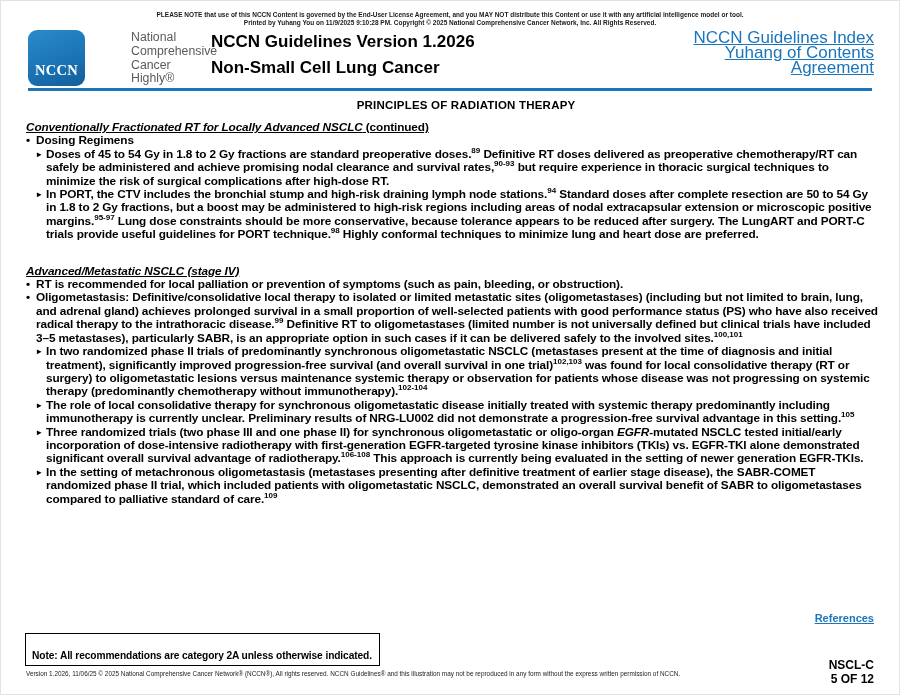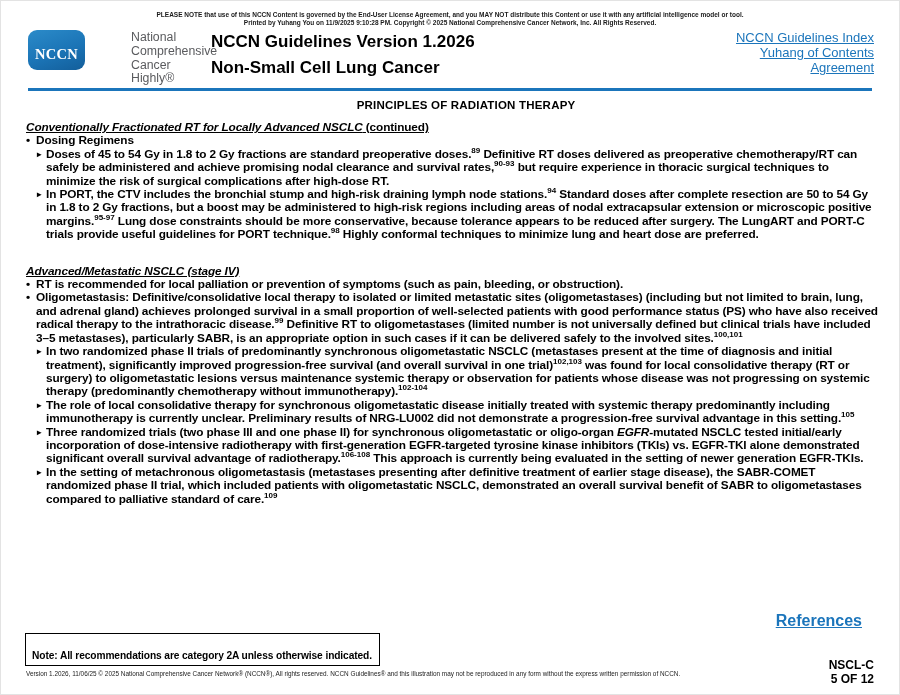--- a/index.html
+++ b/index.html
@@ -9,36 +9,36 @@
     position:relative; width:900px; height:695px; background:#fff;
     border:1px solid #e3e3e3; overflow:hidden; color:#000;
   }
 
   
   .notice {
     position:absolute; top:10px; left:115px; right:115px; text-align:center;
     font-size:6.5px; font-weight:bold; color:#1a1a1a; line-height:1.2;
   }
   .logo-square {
-    position:absolute; left:27px; top:29px; width:57px; height:40px;
+    position:absolute; left:27px; top:29px; width:57px; height:56px;
     background:linear-gradient(160deg,#2b8bc9 0%, #1b74b6 55%, #135e9a 100%);
     border-radius:9px; display:flex; align-items:flex-end; justify-content:center;
     color:#fff; font-family:"Liberation Serif", serif; font-weight:bold;
     font-size:14.5px; padding-bottom:7px; letter-spacing:.3px;
   }
   .org-name {
     position:absolute; left:91px; top:30px; color:#5a5b5e;
     font-size:12.3px; line-height:1.12; font-weight:400;
   }
   .org-name span { display:block;margin-left:39px; }
   .title-block { position:absolute; left:210px; top:28px; }
   .title-line { font-weight:bold; font-size:17px; line-height:26px; color:#000; }
   .header-links {
     position:absolute; right:25px; top:29px; text-align:right;
-    font-size:13px; line-height:15px;
+    font-size:17px; line-height:15px;
   }
   .header-links a, .references-link {
     color:#1B75BB; text-decoration:underline; display:block; cursor:pointer;
   }
   .header-rule {
     position:absolute; left:27px; right:27px; top:87px; height:3px; background:#1B75BB;
   }
 
   
   .page-heading {
@@ -53,21 +53,21 @@
   .section-heading { text-decoration:underline; }
   .item { display:flex; align-items:flex-start; }
   .item .marker { flex:0 0 10px; }
   .item.level2 { margin-left:11px; }
   .item.level2 .marker { font-size:8.5px; line-height:13.4px; flex:0 0 9px; }
   .item .txt { flex:1 1 auto; }
   sup { font-size:8px; line-height:0; vertical-align:super; letter-spacing:0; }
 
   
   .references-link {
-    position:absolute; top:611px; right:37px; font-size:16px; font-weight:bold;
+    position:absolute; top:611px; right:25px; font-size:11px; font-weight:bold;
     display:inline-block;
   }
   .note-box {
     position:absolute; left:24px; top:632px; border:1.5px solid #000;
     padding:16px 7px 4px 6px; font-size:10.2px; font-weight:bold; letter-spacing:-.1px;
   }
   .page-label {
     position:absolute; right:25px; top:658px; text-align:right;
     font-size:12px; font-weight:bold; line-height:13.5px;
   }

